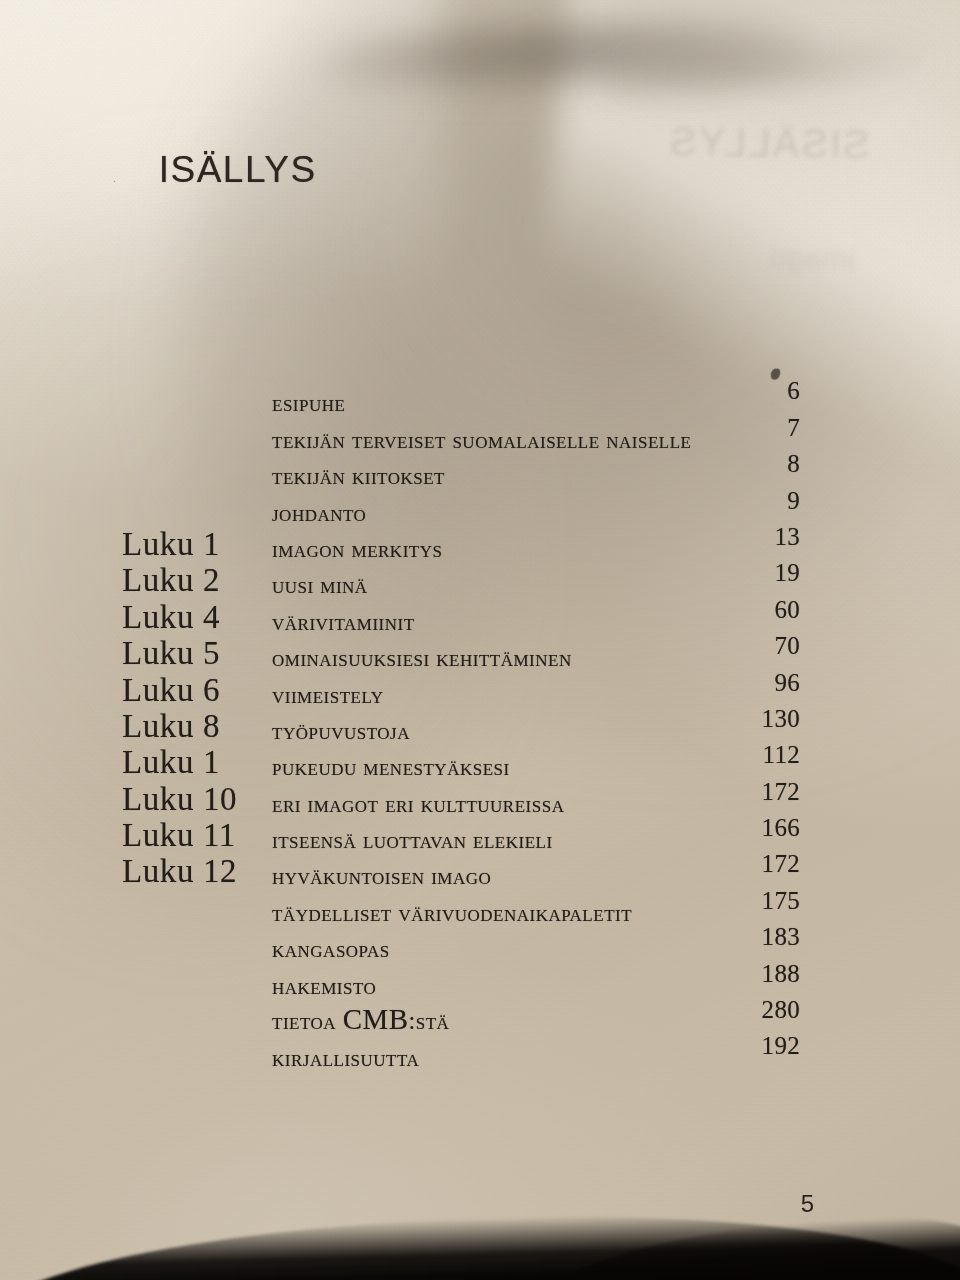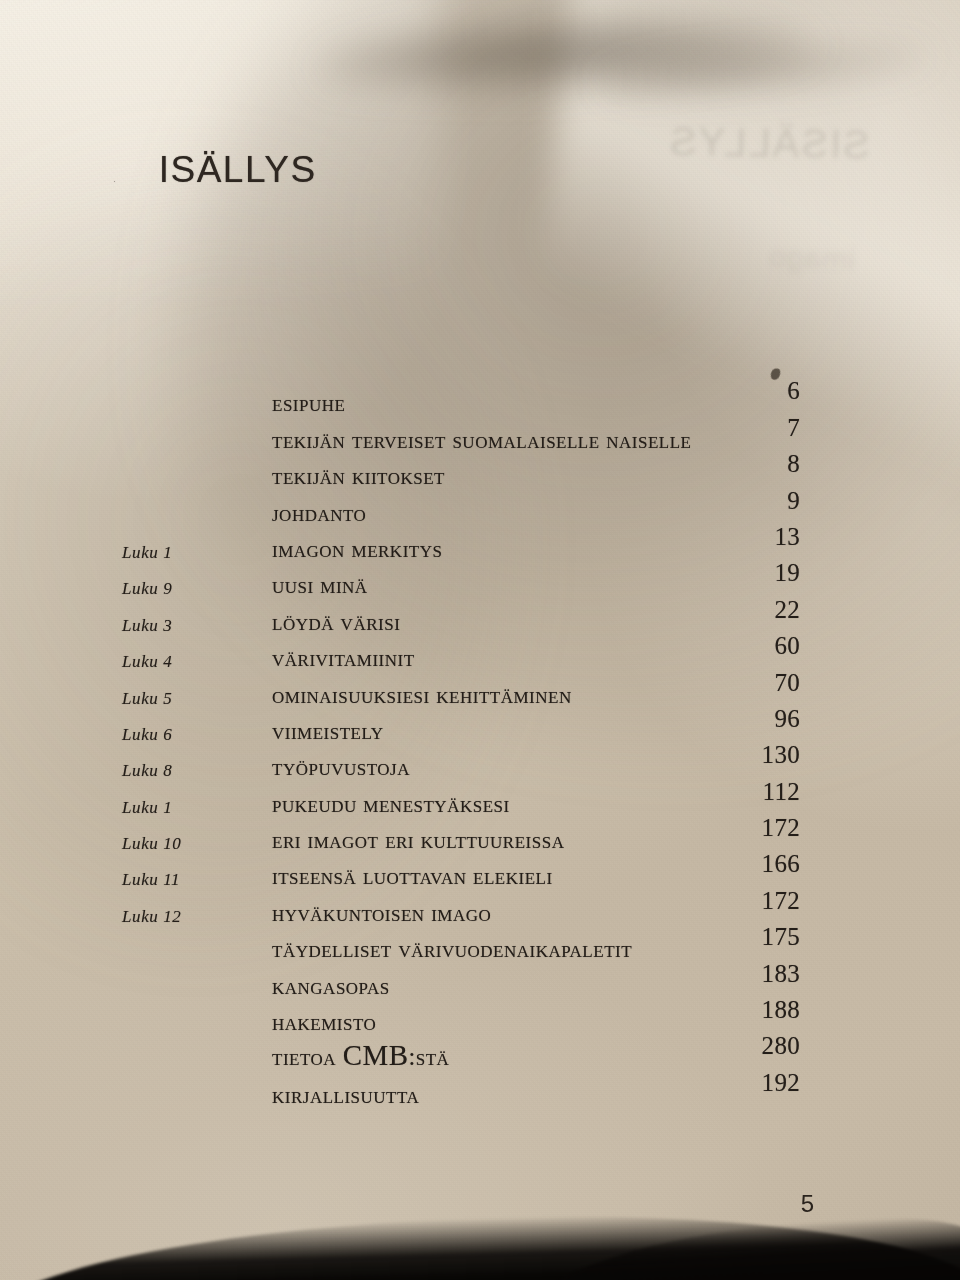--- a/index.html
+++ b/index.html
@@ -227,22 +227,21 @@
     position: relative;
     height: 36.4px;
   }
 
   .col-chapter {
     position: absolute;
     left: 122px;
     width: 140px;
     bottom: 2px;
     font-family: "Liberation Serif", "DejaVu Serif", serif;
-    font-style: italic;
-    font-size: 17px;
+    font-size: 33px;
     letter-spacing: 0.6px;
     color: #241e19;
     white-space: nowrap;
     text-shadow: 0 0 0.8px rgba(36,30,25,0.45);
   }
 
   .col-title {
     position: absolute;
     left: 272px;
     bottom: 2px;
@@ -328,28 +327,23 @@
           <div class="col-chapter"></div>
           <div class="col-title">Johdanto</div>
           <div class="col-page">9</div>
         </div>
         <div class="toc-row">
           <div class="col-chapter">Luku 1</div>
           <div class="col-title">Imagon merkitys</div>
           <div class="col-page">13</div>
         </div>
         <div class="toc-row">
-          <div class="col-chapter">Luku 9</div>
+          <div class="col-chapter">Luku 2</div>
           <div class="col-title">Uusi minä</div>
           <div class="col-page">19</div>
-        </div>
-        <div class="toc-row">
-          <div class="col-chapter">Luku 3</div>
-          <div class="col-title">Löydä värisi</div>
-          <div class="col-page">22</div>
         </div>
         <div class="toc-row">
           <div class="col-chapter">Luku 4</div>
           <div class="col-title">Värivitamiinit</div>
           <div class="col-page">60</div>
         </div>
         <div class="toc-row">
           <div class="col-chapter">Luku 5</div>
           <div class="col-title">Ominaisuuksiesi kehittäminen</div>
           <div class="col-page">70</div>

